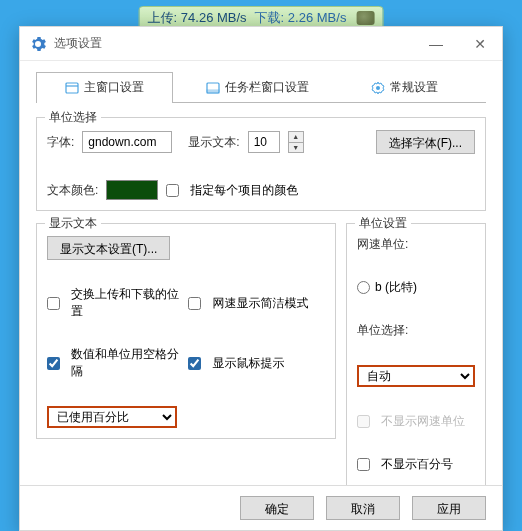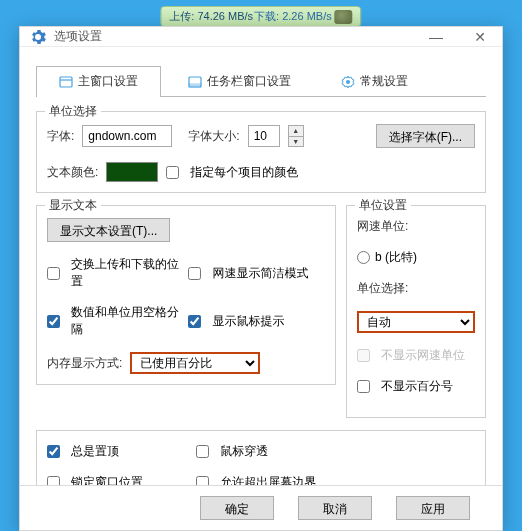--- a/index.html
+++ b/index.html
@@ -14,25 +14,25 @@
   }
   .speed-badge {
     position: absolute;
     top: 6px;
     left: 50%;
     transform: translateX(-50%);
     background: linear-gradient(#d7f0c8, #c0e4aa);
     border: 1px solid #a0c986;
     border-radius: 4px;
     padding: 2px 8px;
-    font-size: 11px;
+    font-size: 13px;
     color: #1a4d7a;
     display: flex;
     align-items: center;
-    gap: 1px;
+    gap: 8px;
   }
   .speed-badge .up { color: #1a4d7a; }
   .speed-badge .down { color: #2a6aa8; }
   .speed-badge .deco {
     width: 18px; height: 14px;
     background: radial-gradient(circle at 40% 40%, #8a9a6a 0%, #6a7a4a 70%);
     border-radius: 3px;
     margin-left: 2px;
   }
   .window {
@@ -41,21 +41,21 @@
     left: 19px;
     width: 484px;
     height: 505px;
     background: #ffffff;
     border: 1px solid #d7d7d7;
     box-shadow: 0 4px 18px rgba(0,0,0,0.25);
     display: flex;
     flex-direction: column;
   }
   .titlebar {
-    height: 20px;
+    height: 34px;
     display: flex;
     align-items: center;
     padding: 0 0 0 10px;
     border-bottom: 1px solid #eaeaea;
   }
   .titlebar .gear {
     width: 16px; height: 16px;
     margin-right: 8px;
     color: #3a7ec8;
   }
@@ -70,30 +70,29 @@
   .tabs {
     display: flex;
     padding: 10px 16px 0 16px;
     gap: 4px;
     border-bottom: 1px solid #ffffff;
   }
   .tab {
     display: flex;
     align-items: center;
     gap: 5px;
-    padding: 6px 22px;
+    padding: 6px 28px;
     border: 1px solid transparent;
     border-bottom: none;
     color: #333;
     cursor: pointer;
     font-size: 12px;
     position: relative;
     top: 1px;
     background: #fff;
-    margin-top: 8px;
   }
   .tab.active {
     border-color: #b9b9b9;
     background: #fff;
     z-index: 2;
   }
   .tab .ticon { width: 14px; height: 14px; color: #4aa3e2; }
   .tabsep {
     border-top: 1px solid #b9b9b9;
     margin: 0 16px;
@@ -122,21 +121,21 @@
   .group > .legend {
     position: absolute;
     top: -9px;
     left: 8px;
     background: #fff;
     padding: 0 4px;
     font-size: 12px;
     color: #333;
   }
   .row { display: flex; align-items: center; gap: 8px; flex-wrap: wrap; }
-  .row + .row { margin-top: 14px; }
+  .row + .row { margin-top: 26px; }
   label.lbl { color: #333; }
   input[type=text] {
     border: 1px solid #aaa;
     padding: 3px 5px;
     font-size: 12px;
     height: 22px;
   }
   .font-input { width: 90px; }
   .size-input { width: 32px; text-align: left; }
   .stepper {
@@ -174,24 +173,24 @@
     background: #fff;
     height: 22px;
     font-size: 12px;
     padding: 0 4px;
   }
   .radio { display: flex; align-items: center; gap: 5px; cursor: pointer; }
   .radio input { accent-color: #2a6aa8; }
   .disabled { color: #b8b8b8; }
   .buttons {
     border-top: 1px solid #dcdcdc;
-    padding: 10px 32px;
+    padding: 10px 16px;
     display: flex;
     justify-content: flex-end;
-    gap: 24px;
+    gap: 12px;
     background: #fff;
     z-index: 3;
   }
   .gear svg, .ticon svg { width: 100%; height: 100%; display: block; }
 </style>
 </head>
 <body>
 
 <div class="speed-badge">
   <span class="up"><span>上传:</span> <span>74.26 MB/s</span></span>
@@ -244,21 +243,21 @@
   </div>
   <div class="tabsep"></div>
 
   <div class="content">
 
     <div class="group">
       <div class="legend">单位选择</div>
       <div class="row">
         <label class="lbl">字体:</label>
         <input type="text" class="font-input" value="gndown.com" style="">
-        <label class="lbl" style="margin-left:8px">字体大小:</label>
+        <label class="lbl" style="margin-left:8px">显示文本:</label>
         <input type="text" class="size-input" value="10" style="">
         <div class="stepper">
           <button>▲</button>
           <button>▼</button>
         </div>
         <button class="btn" style="margin-left:auto; min-width:94px">选择字体(F)...</button>
       </div>
       <div class="row">
         <label class="lbl">文本颜色:</label>
         <div class="swatch"></div>
@@ -290,21 +289,20 @@
             <label class="chk" style="width:48%">
                 <input type="checkbox" checked="" style="">
                 <span>数值和单位用空格分隔</span>
               </label>
             <label class="chk">
                 <input type="checkbox" checked="" style="">
                 <span>显示鼠标提示</span>
               </label>
           </div>
           <div class="row">
-            <label class="lbl">内存显示方式:</label>
             <select style="width:130px">
               <option>已使用百分比</option>
             </select>
           </div>
         </div>
       </div>
 
       <div class="col right">
         <div class="group" style="height:100%">
           <div class="legend">单位设置</div>

